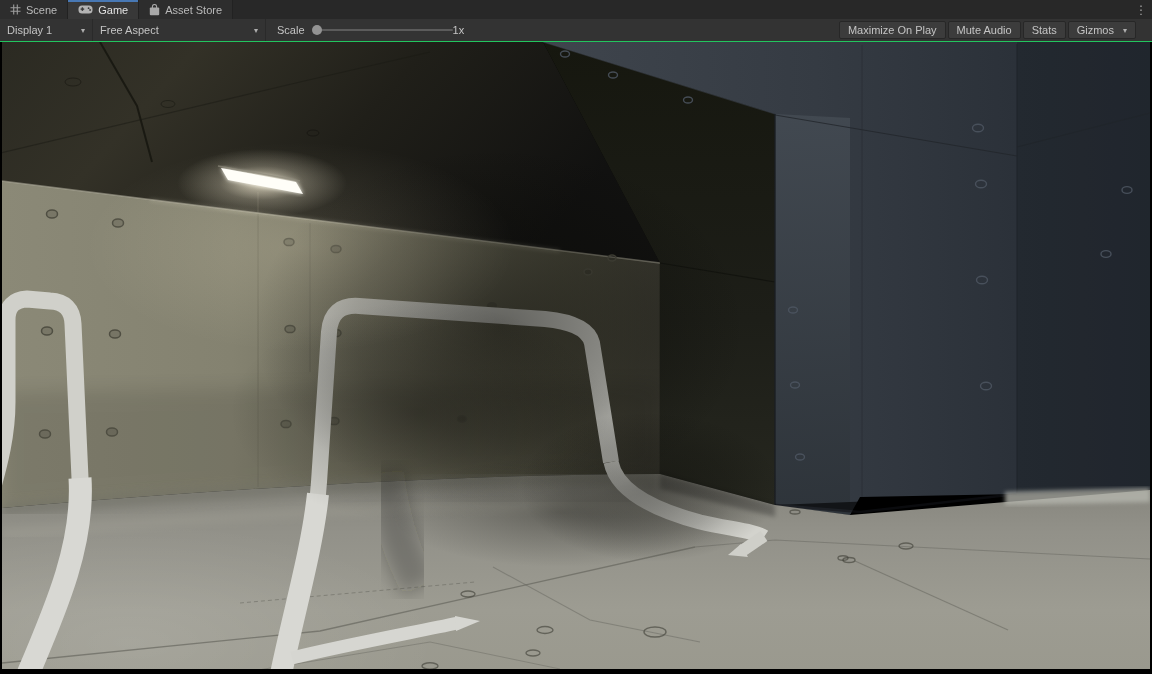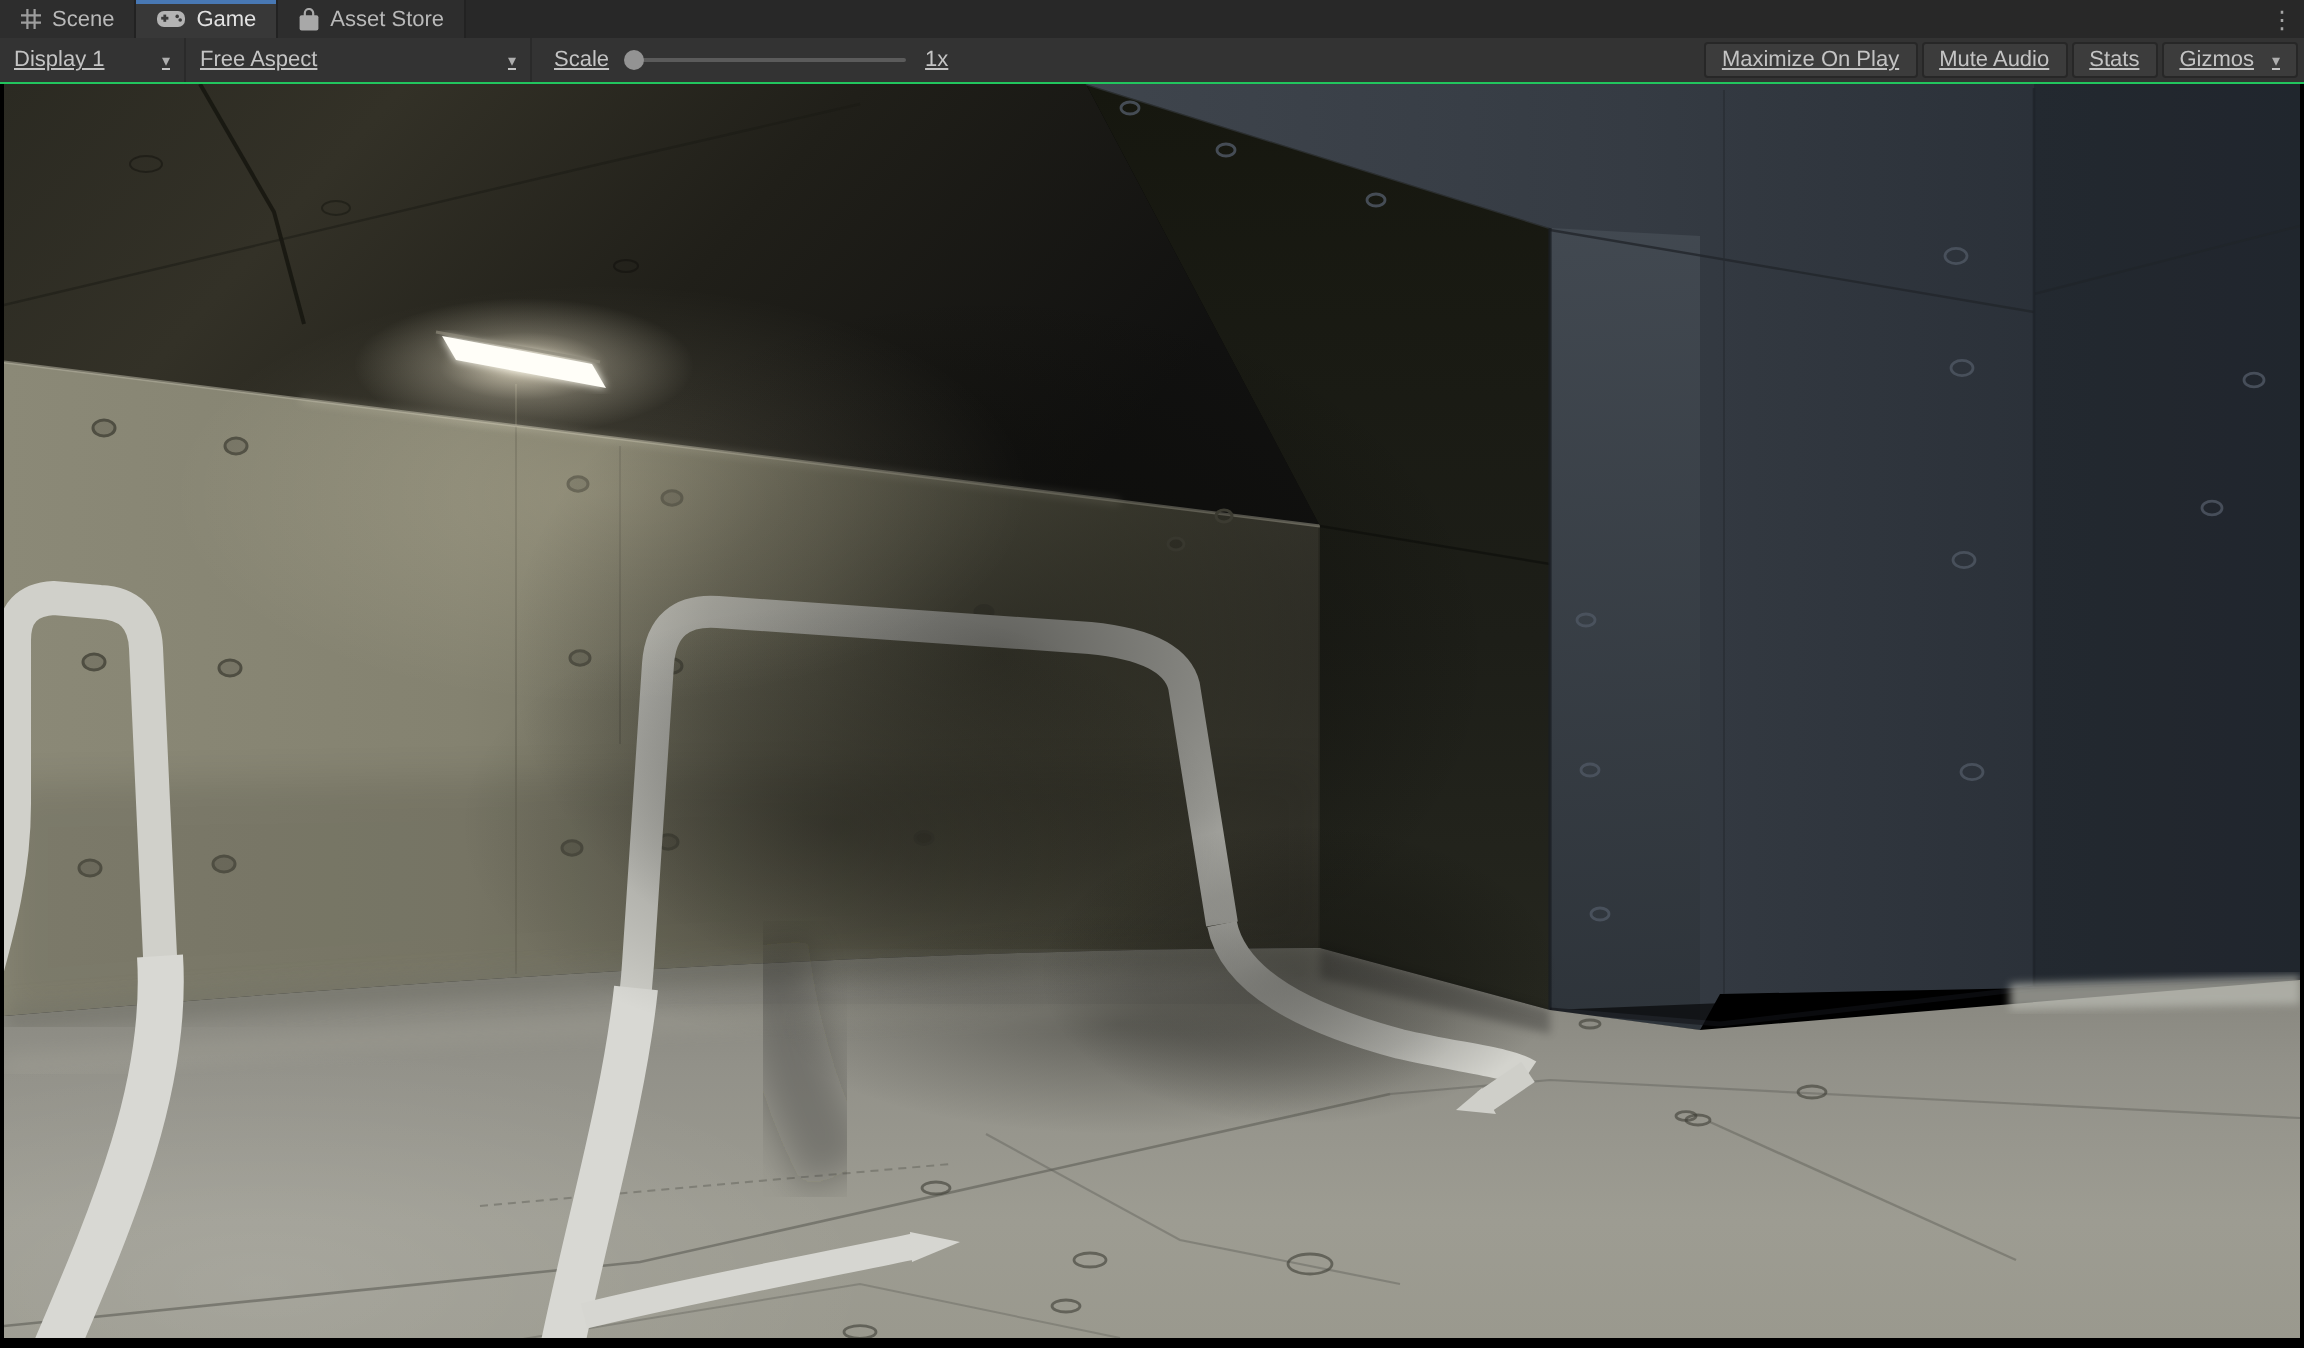--- a/index.html
+++ b/index.html
@@ -8,30 +8,30 @@
 
   
   .tabbar{position:absolute;top:0;left:0;right:0;height:19px;background:#282828;display:flex;align-items:stretch;}
   .tab{display:flex;align-items:center;gap:5px;padding:0 10px;font-size:11px;color:#b9b9b9;background:#2d2d2d;border-right:1px solid #222;position:relative;cursor:default;}
   .tab.active{background:#383838;color:#e2e2e2;}
   .tab.active::before{content:"";position:absolute;top:0;left:0;right:0;height:2px;background:#4878b4;}
   .tabbar .spacer{flex:1;}
   .kebab{width:22px;display:flex;align-items:center;justify-content:center;color:#a5a5a5;font-size:12px;cursor:default;}
 
   
-  .toolbar{position:absolute;top:19px;left:0;right:0;height:22px;background:#333;border-bottom:2px solid #22c55e;display:flex;align-items:center;font-size:11px;color:#c4c4c4;text-decoration:underline;}
+  .toolbar{position:absolute;top:19px;left:0;right:0;height:22px;background:#333;border-bottom:2px solid #22c55e;display:flex;align-items:center;font-size:11px;color:#c4c4c4;}
   .dd{display:flex;align-items:center;justify-content:space-between;height:100%;padding:0 7px;border-right:1px solid #2a2a2a;cursor:default;}
   .dd.display{width:78px;}
   .dd.aspect{width:158px;gap:18px;}
   .chev{font-size:8px;color:#aeaeae;margin-left:6px;}
   .scalegrp{display:flex;align-items:center;margin-left:11px;}
   .slider{position:relative;width:138px;height:2px;background:#5b5b5b;margin-left:10px;border-radius:1px;}
   .knob{position:absolute;left:-3px;top:-4px;width:10px;height:10px;border-radius:50%;background:#939393;}
-  .scaleval{margin-left:10px;color:#c4c4c4;}
-  .tb-right{margin-left:auto;display:flex;align-items:center;height:100%;padding-right:2px;}
+  .scaleval{color:#c4c4c4;}
+  .tb-right{margin-left:auto;display:flex;align-items:center;height:100%;padding-right:15px;}
   .tbtn{display:flex;align-items:center;height:16px;margin:0 1px;padding:0 8px;background:#3c3c3c;border:1px solid #272727;border-radius:2px;color:#c4c4c4;cursor:default;white-space:nowrap;}
   .tbtn .chev{margin-left:9px;}
 
   
   .viewport{position:absolute;top:42px;left:0;width:1152px;height:632px;background:#000;}
   .viewport svg{display:block;}
 </style>
 </head>
 <body>
 

